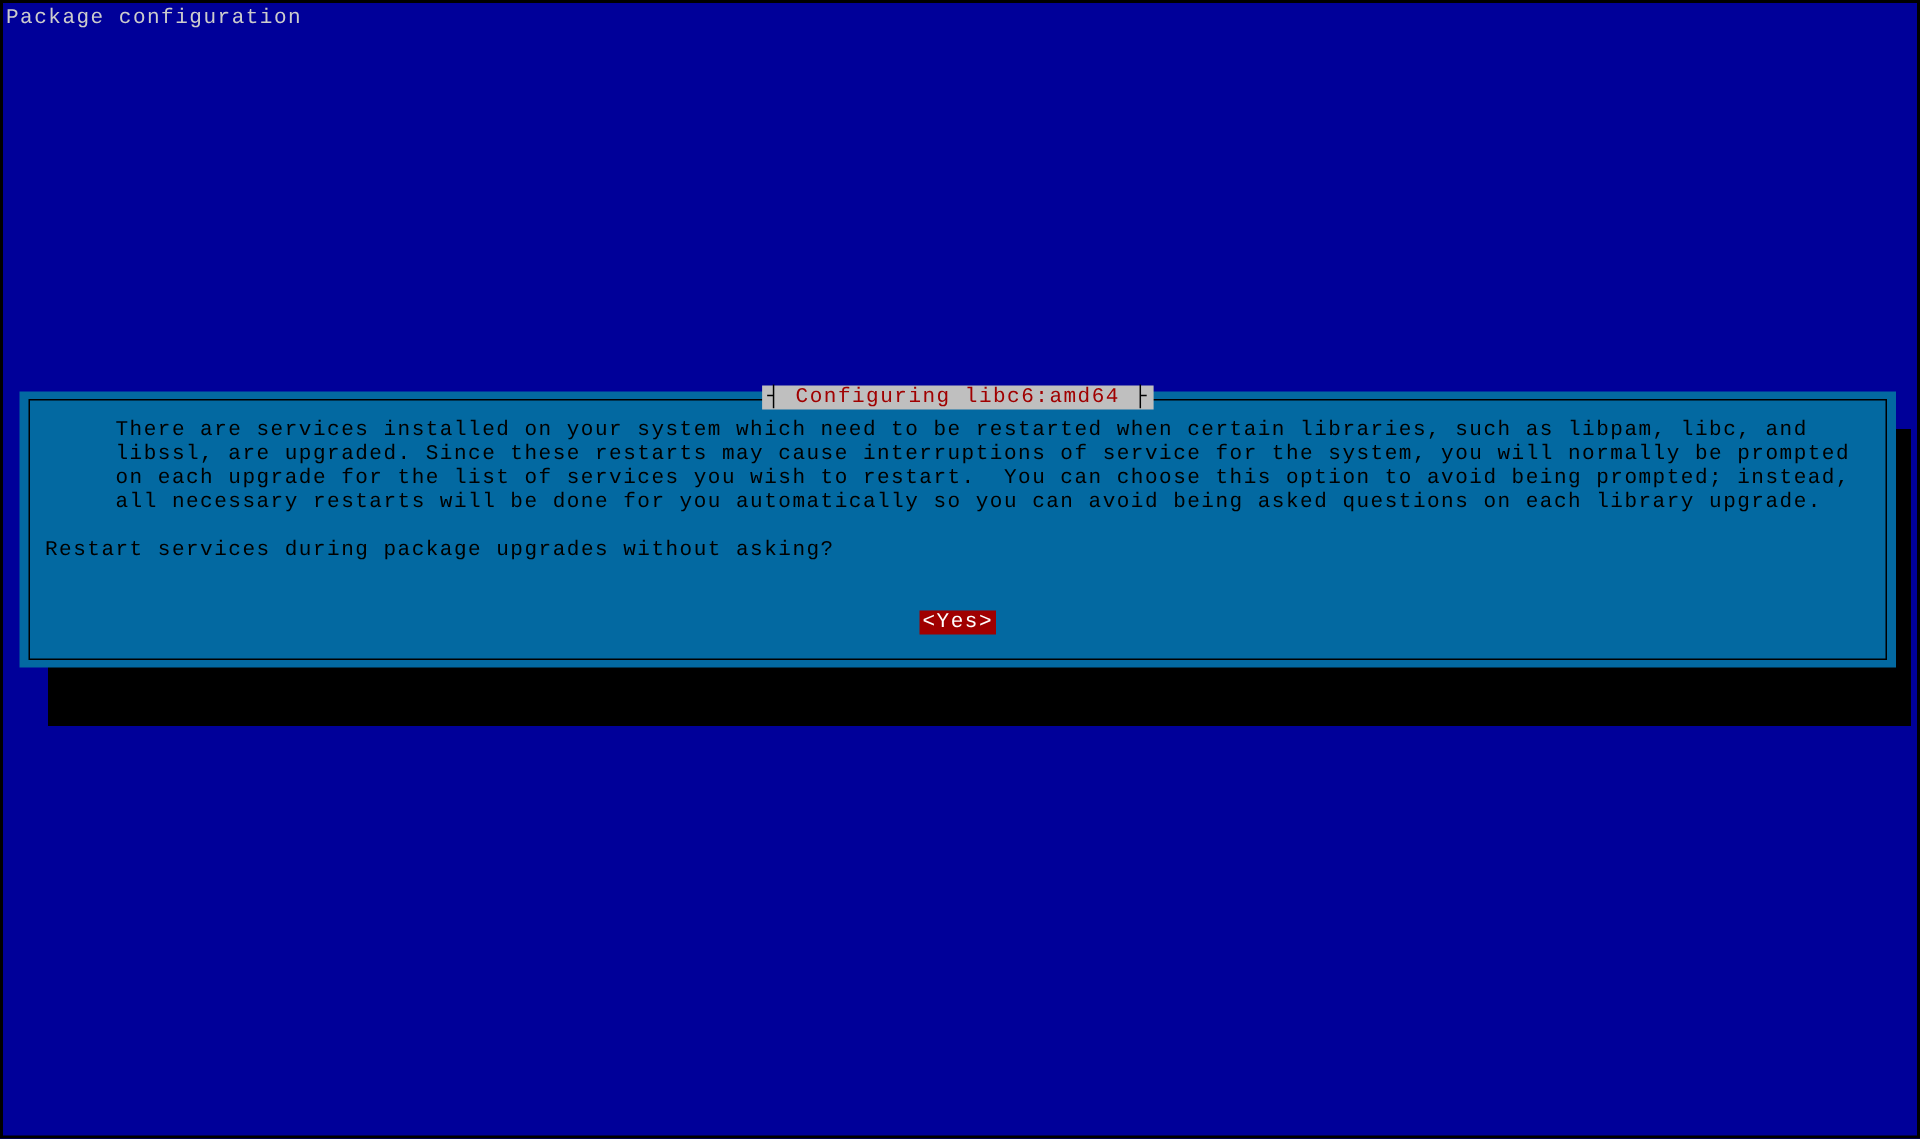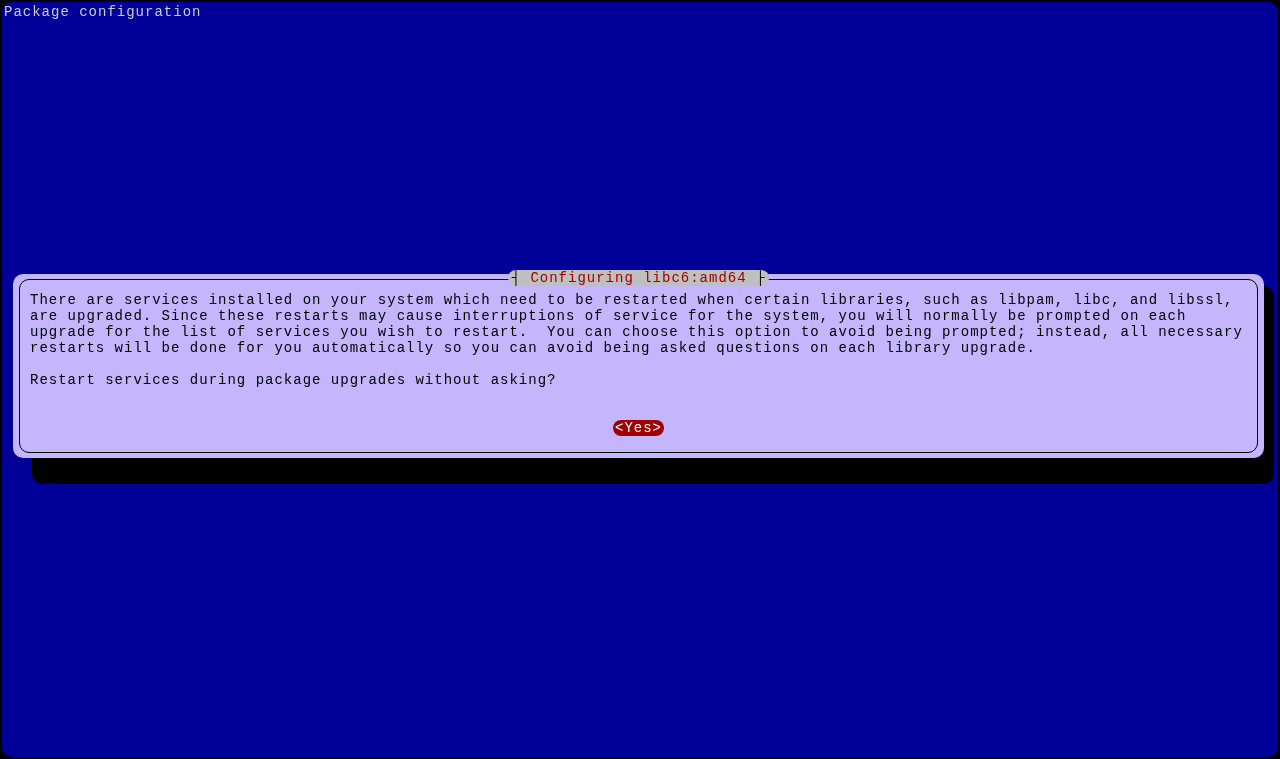--- a/index.html
+++ b/index.html
@@ -1,19 +1,18 @@
 <!DOCTYPE html>
 <html><head>
   <meta charset="utf-8">
   <style>
     * {
       margin: 0;
       padding: 0;
       box-sizing: border-box;
-      border-radius: 10px;
     }
     body {
       background: #000;
       width: 1280px;
       height: 759px;
       font-family: "Courier New", monospace;
       font-size: 14px;
       letter-spacing: 1px;
       position: relative;
       overflow: hidden;
@@ -33,24 +32,24 @@
     .dialog-shadow {
       position: absolute;
       top: 284px;
       left: 30px;
       right: 4px;
       height: 198px;
       background: #000;
     }
     .dialog {
       position: absolute;
-      top: 272px;
+      top: 259px;
       left: 11px;
       right: 14px;
-      background: #c4b5fd;
+      background: #0369a1;
       padding: 5px 6px;
     }
     .dialog-border {
       border: 1px solid #000;
       position: relative;
       padding: 12px 10px 2px 10px;
     }
     .dialog-title {
       position: absolute;
       top: -10px;
@@ -66,20 +65,21 @@
       color: #000;
     }
     .dialog-title::after {
       content: " ├";
       color: #000;
     }
     .body-text {
       color: #000;
       line-height: 16px;
       white-space: pre-wrap;
+      margin-left: 47px;
     }
     .question {
       color: #000;
       margin-top: 16px;
       margin-bottom: 32px;
     }
     .buttons-row {
       display: flex;
       width: 100%;
       margin-bottom: 14px;

